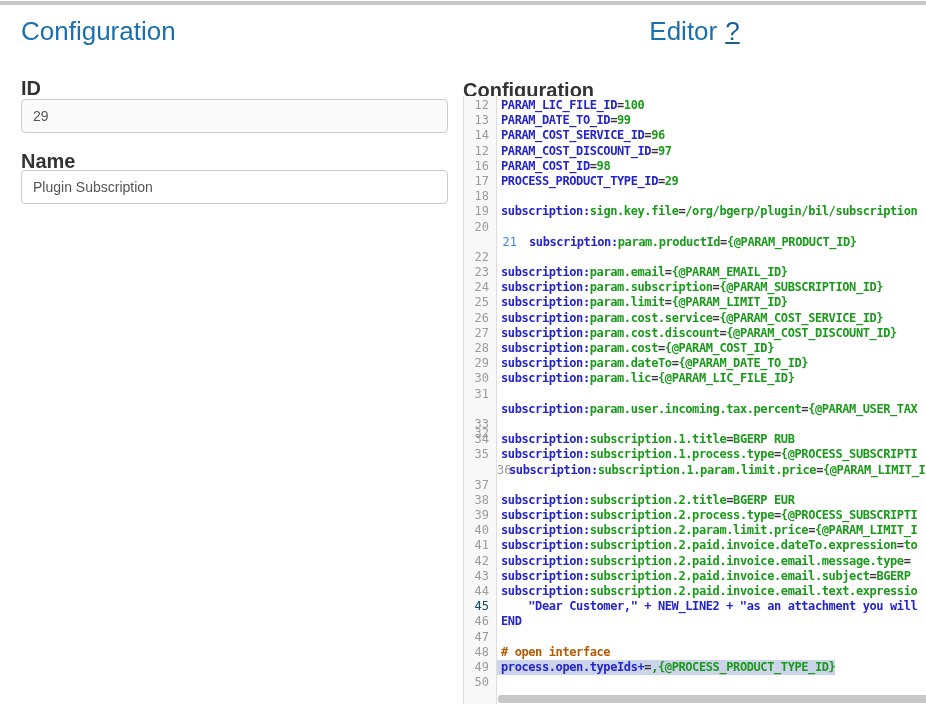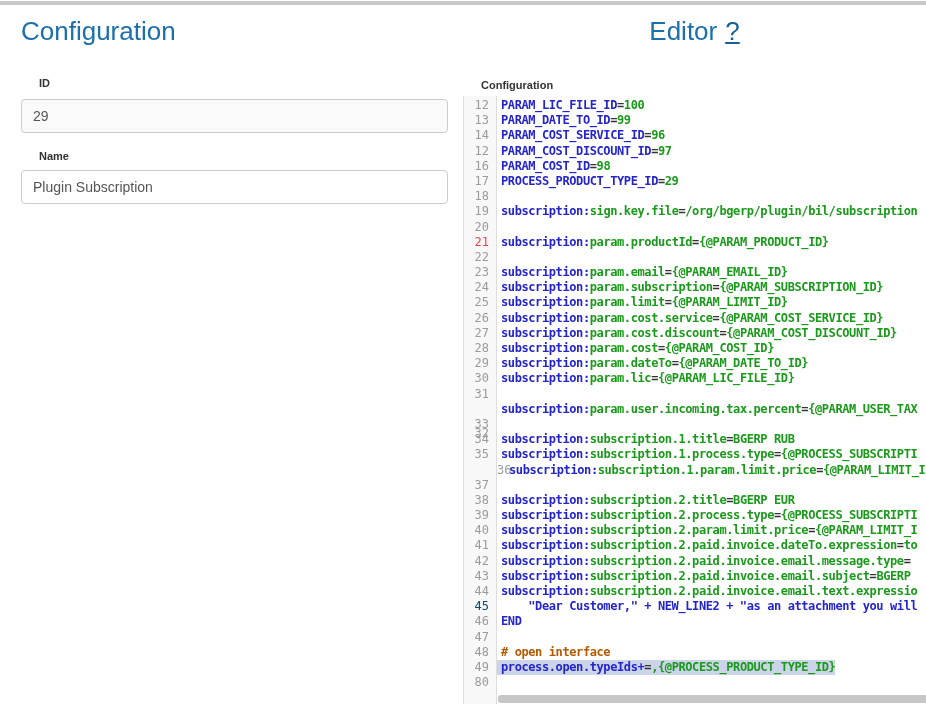--- a/index.html
+++ b/index.html
@@ -5,21 +5,21 @@
   * { box-sizing: border-box; margin: 0; padding: 0; }
   html, body { width: 926px; height: 707px; background: #fff; overflow: hidden;
                font-family: "Liberation Sans", sans-serif; }
   .top-divider { position: absolute; left: 0; top: 1px; width: 926px; height: 4px; background: #c9c9c9; }
 
   .page-title { position: absolute; top: 16px; font-size: 26px; font-weight: 400; color: #1b6fad; }
   .title-left { left: 21px; }
   .title-right { left: 463px; width: 463px; text-align: center; }
   .help-link { color: #185f93; text-decoration: underline; margin-left: 8px; cursor: pointer; }
 
-  .field-label { position: absolute; font-size: 11px; font-weight: 700; color: #333; margin-left: 18px; }
+  .field-label { position: absolute; font-size: 20px; font-weight: 700; color: #333; }
   .lbl-id   { left: 21px; top: 77px; }
   .lbl-name { left: 21px; top: 150px; }
   .lbl-conf { left: 463px; top: 79px; }
 
   .text-input { position: absolute; left: 21px; width: 427px; height: 34px;
                 border: 1px solid #ccc; border-radius: 4px; padding: 0 11px;
                 font-family: "Liberation Sans", sans-serif; font-size: 14px; color: #555; }
   .inp-id   { top: 99px;  background: #fafafa; }
   .inp-name { top: 170px; background: #fff; }
 
@@ -86,21 +86,21 @@
       </div>
       <div class="cm-row">
         <span class="ln" style="color: rgb(155, 155, 155);">19</span>
         <span class="code"><span style="color: rgb(36, 36, 204);">subscription:</span><span style="color: rgb(26, 154, 26);">sign.key.file</span><span style="color: rgb(51, 51, 51);">=</span><span style="color: rgb(26, 154, 26);">/org/bgerp/plugin/bil/subscription</span></span>
       </div>
       <div class="cm-row">
         <span class="ln" style="color: rgb(155, 155, 155);">20</span>
         <span class="code"></span>
       </div>
       <div class="cm-row">
-        <span class="ln" style="color: #ef4444;">21</span>
+        <span class="ln" style="color: #3b82f6; margin-left: 28px;">21</span>
         <span class="code"><span style="color: rgb(36, 36, 204);">subscription:</span><span style="color: rgb(26, 154, 26);">param.productId</span><span style="color: rgb(51, 51, 51);">=</span><span style="color: rgb(26, 154, 26);">{@PARAM_PRODUCT_ID}</span></span>
       </div>
       <div class="cm-row">
         <span class="ln" style="color: rgb(155, 155, 155);">22</span>
         <span class="code"></span>
       </div>
       <div class="cm-row">
         <span class="ln" style="color: rgb(155, 155, 155);">23</span>
         <span class="code"><span style="color: rgb(36, 36, 204);">subscription:</span><span style="color: rgb(26, 154, 26);">param.email</span><span style="color: rgb(51, 51, 51);">=</span><span style="color: rgb(26, 154, 26);">{@PARAM_EMAIL_ID}</span></span>
       </div>
@@ -202,18 +202,18 @@
       </div>
       <div class="cm-row">
         <span class="ln" style="color: rgb(155, 155, 155);">48</span>
         <span class="code"><span style="color: rgb(179, 89, 0);"># open interface</span></span>
       </div>
       <div class="cm-row">
         <span class="ln" style="color: rgb(155, 155, 155);">49</span>
         <span class="code" style="background: rgb(203, 212, 232);"><span style="color: rgb(36, 36, 204);">process.open.typeIds+</span><span style="color: rgb(51, 51, 51);">=</span><span style="color: rgb(26, 154, 26);">,{@PROCESS_PRODUCT_TYPE_ID}</span></span>
       </div>
       <div class="cm-row">
-        <span class="ln" style="color: rgb(155, 155, 155);">80</span>
+        <span class="ln" style="color: rgb(155, 155, 155);">50</span>
         <span class="code"></span>
       </div>
     </div>
   <div class="hscroll"></div>
 </div>
 
 </body></html>

